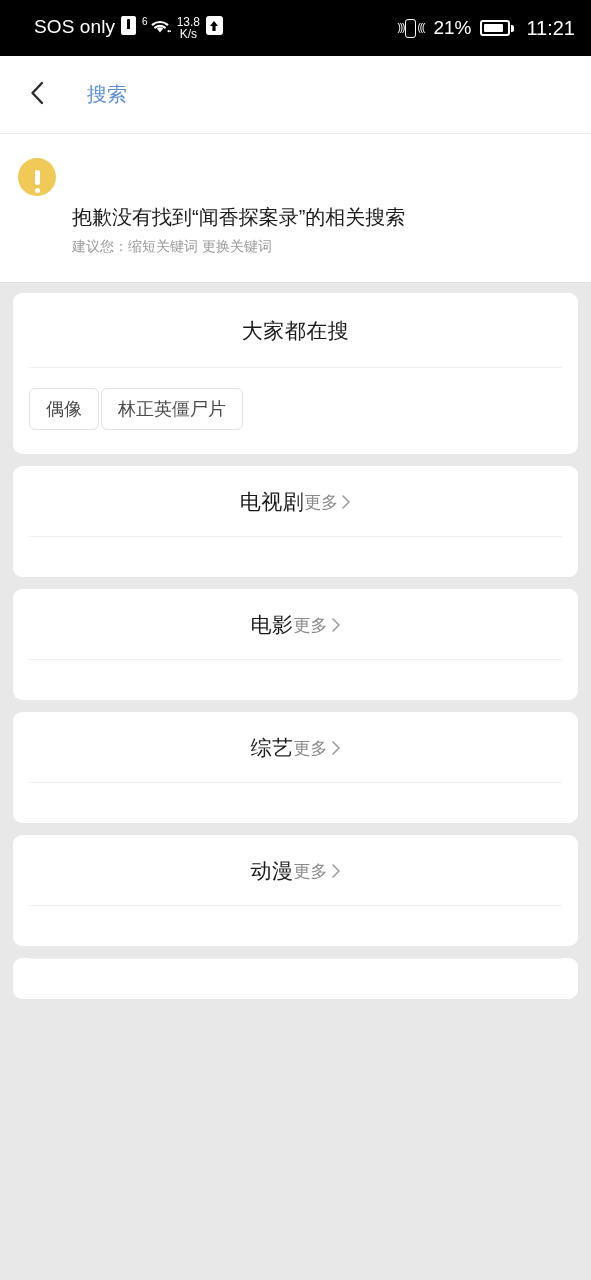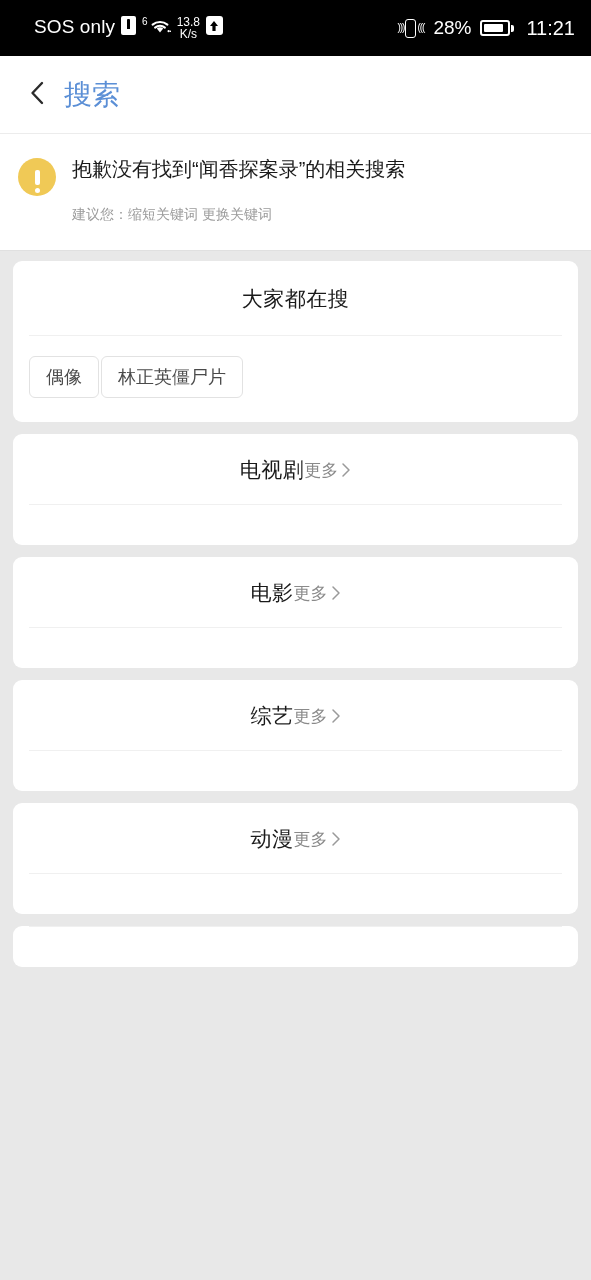--- a/index.html
+++ b/index.html
@@ -62,41 +62,41 @@
     flex:1 1 auto; height:44px; background:#f2f2f4; border-radius:5px;
     display:flex; align-items:center; padding:0 14px 0 16px; margin-left:6px;
   }
   .search-icon { flex:0 0 auto; display:flex; align-items:center; }
   .search-value {
     flex:1 1 auto; margin-left:11px; font-size:20px; color:#1a1a1a;
     white-space:nowrap; overflow:hidden;
   }
   .clear-btn { flex:0 0 auto; width:26px; height:26px; display:flex; align-items:center; justify-content:center; cursor:pointer; }
   .submit-btn {
-    flex:0 0 auto; margin-left:4px; color:#5b8fd6; font-size:28px; cursor:pointer;
+    flex:0 0 auto; margin-left:27px; color:#5b8fd6; font-size:20px; cursor:pointer;
     padding:6px 2px;
   }
 
   
   .notice {
     background:#fff; flex:0 0 auto;
     display:flex; padding:22px 18px 26px 18px; gap:16px;
     border-bottom:1px solid #e0e0e0;
   }
   .warn-icon {
     flex:0 0 auto; width:38px; height:38px; border-radius:50%;
     background:#f0c956; display:flex; align-items:center; justify-content:center;
     margin-top:2px;
   }
   .warn-icon .bar { width:5px; height:15px; background:#fff; border-radius:2px; position:relative; }
   .warn-icon .bar::after {
     content:""; position:absolute; left:0; top:18px; width:5px; height:5px;
     background:#fff; border-radius:50%;
   }
-  .notice-text { display:flex; flex-direction:column; gap:24px; padding-top:1px; }
+  .notice-text { display:flex; flex-direction:column; gap:8px; padding-top:1px;margin-top:48px; }
   .notice-title { font-size:20px; color:#1a1a1a; line-height:1.25; }
   .notice-sub { font-size:14px; color:#9b9b9b; line-height:1.25; }
 
   
   .content { flex:1 1 auto; background:#e8e8e8; padding:10px 13px 0 13px; overflow:hidden; }
   .card {
     background:#fff; border-radius:9px; margin-bottom:12px;
     padding:0 16px;
   }
   .card-head {
@@ -152,21 +152,21 @@
           <path d="M5 1 L9 6 H6.6 V11 H3.4 V6 H1 Z" fill="#000"></path>
         </svg>
       </span>
     </div>
     <div class="sb-right">
       <span class="vib-icon">
         <span class="vib-wave">)))</span>
         <span class="vib-body"></span>
         <span class="vib-wave">(((</span>
       </span>
-      <span>28%</span>
+      <span>21%</span>
       <span class="batt">
         <span class="batt-body">
             <span class="batt-fill" style="width: 84%;"></span>
           </span>
         <span class="batt-cap"></span>
       </span>
       <span class="clock">11:21</span>
     </div>
   </div>
 

